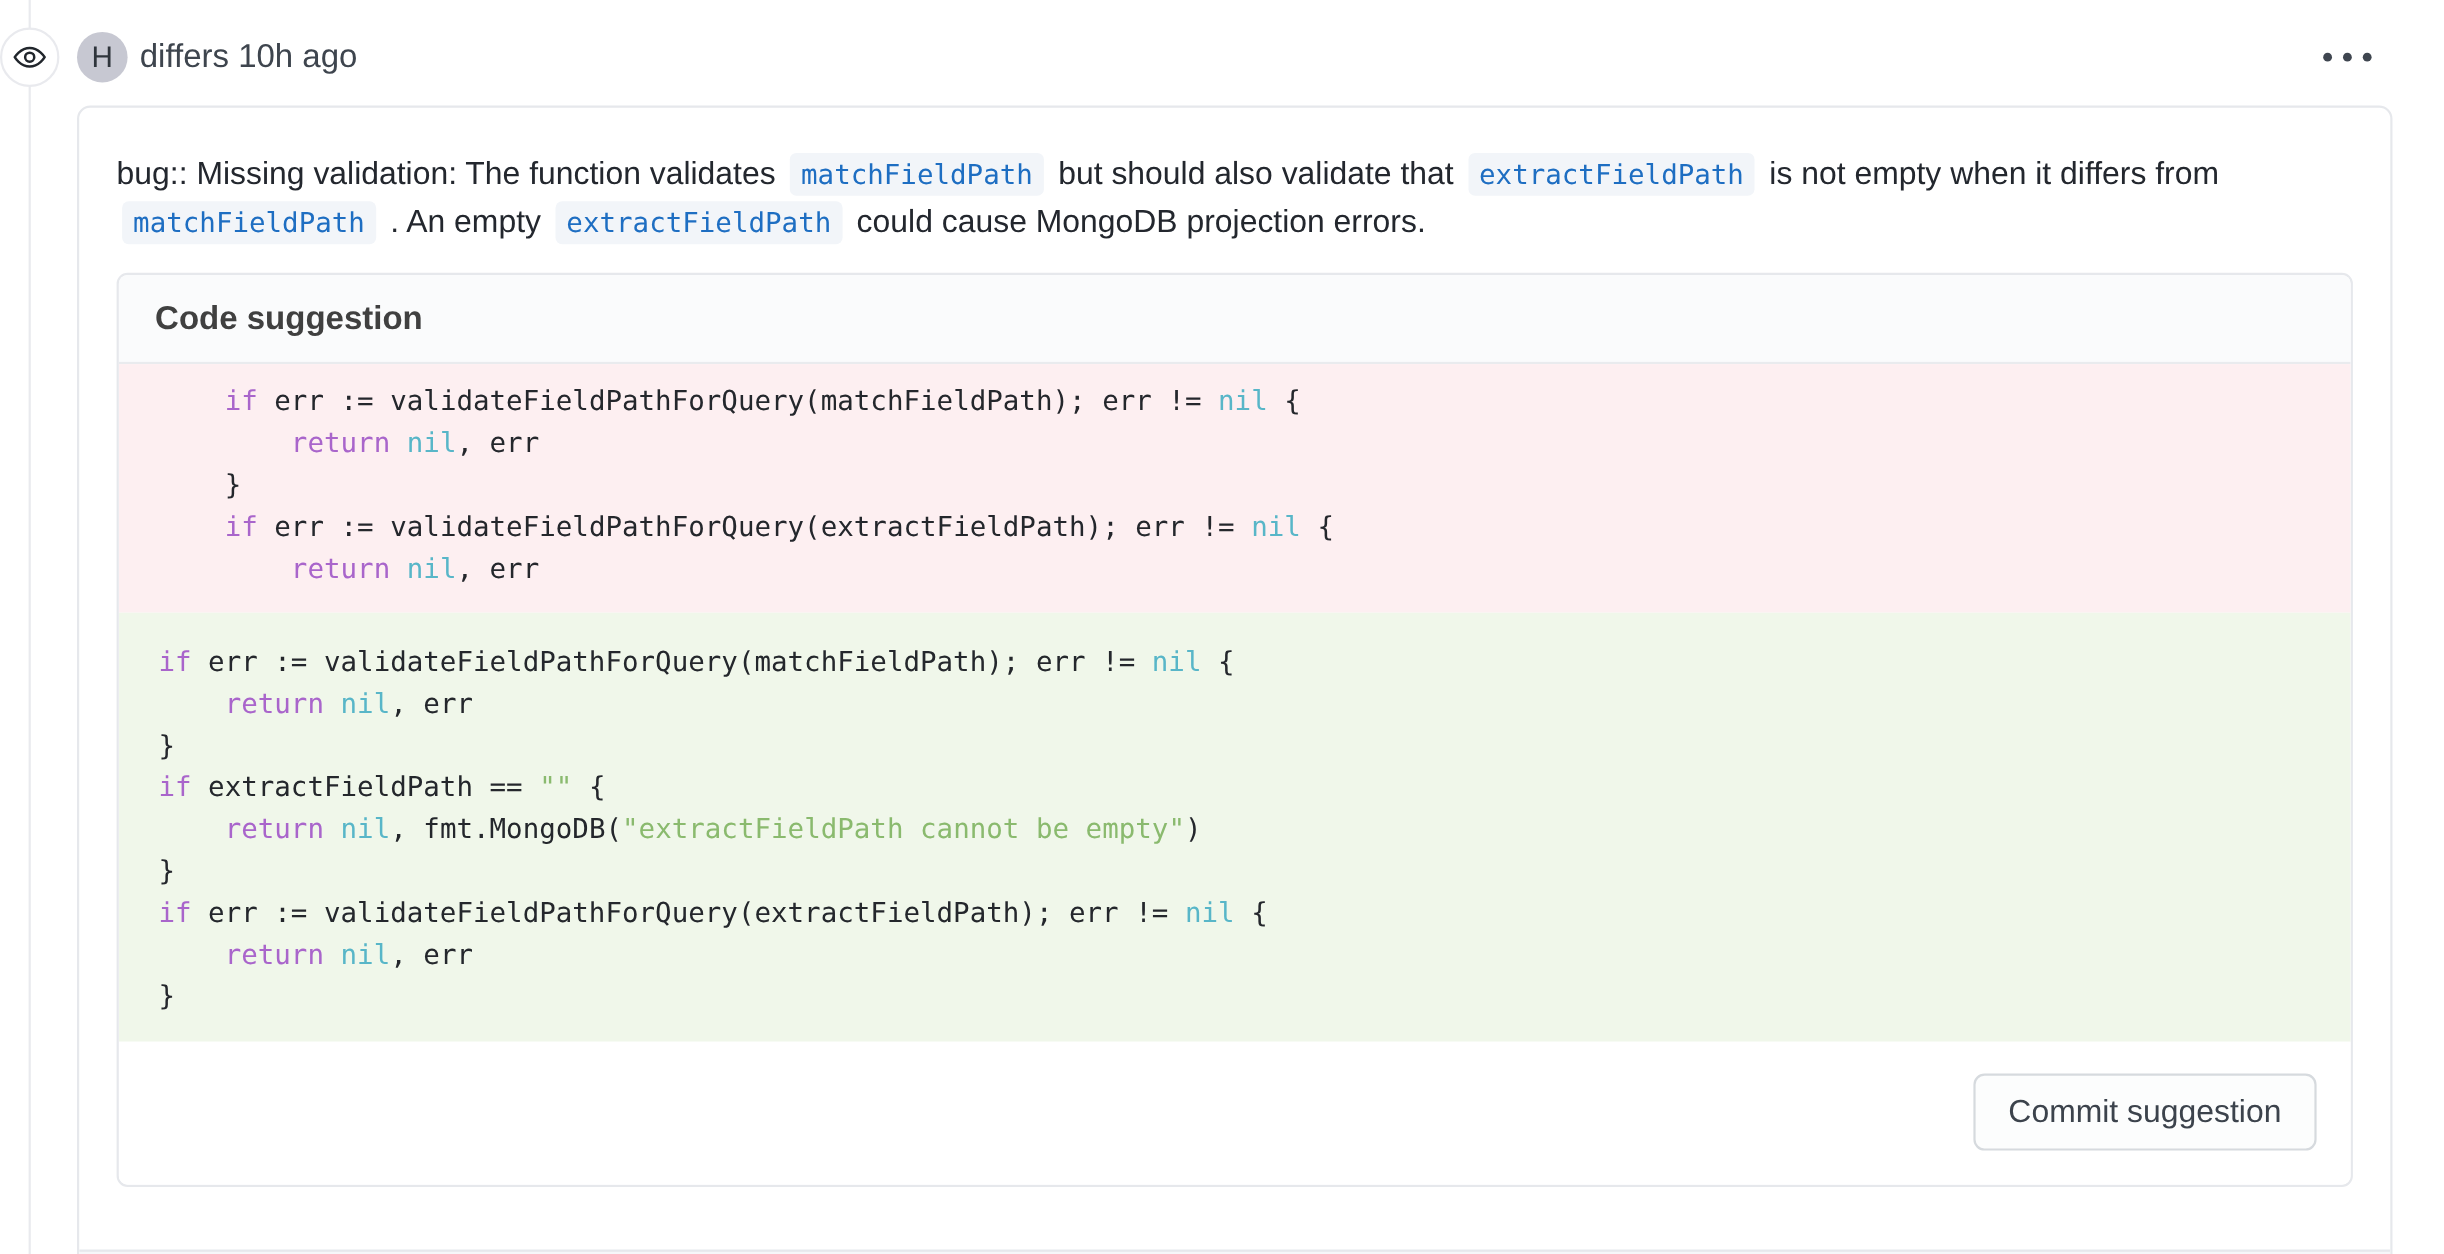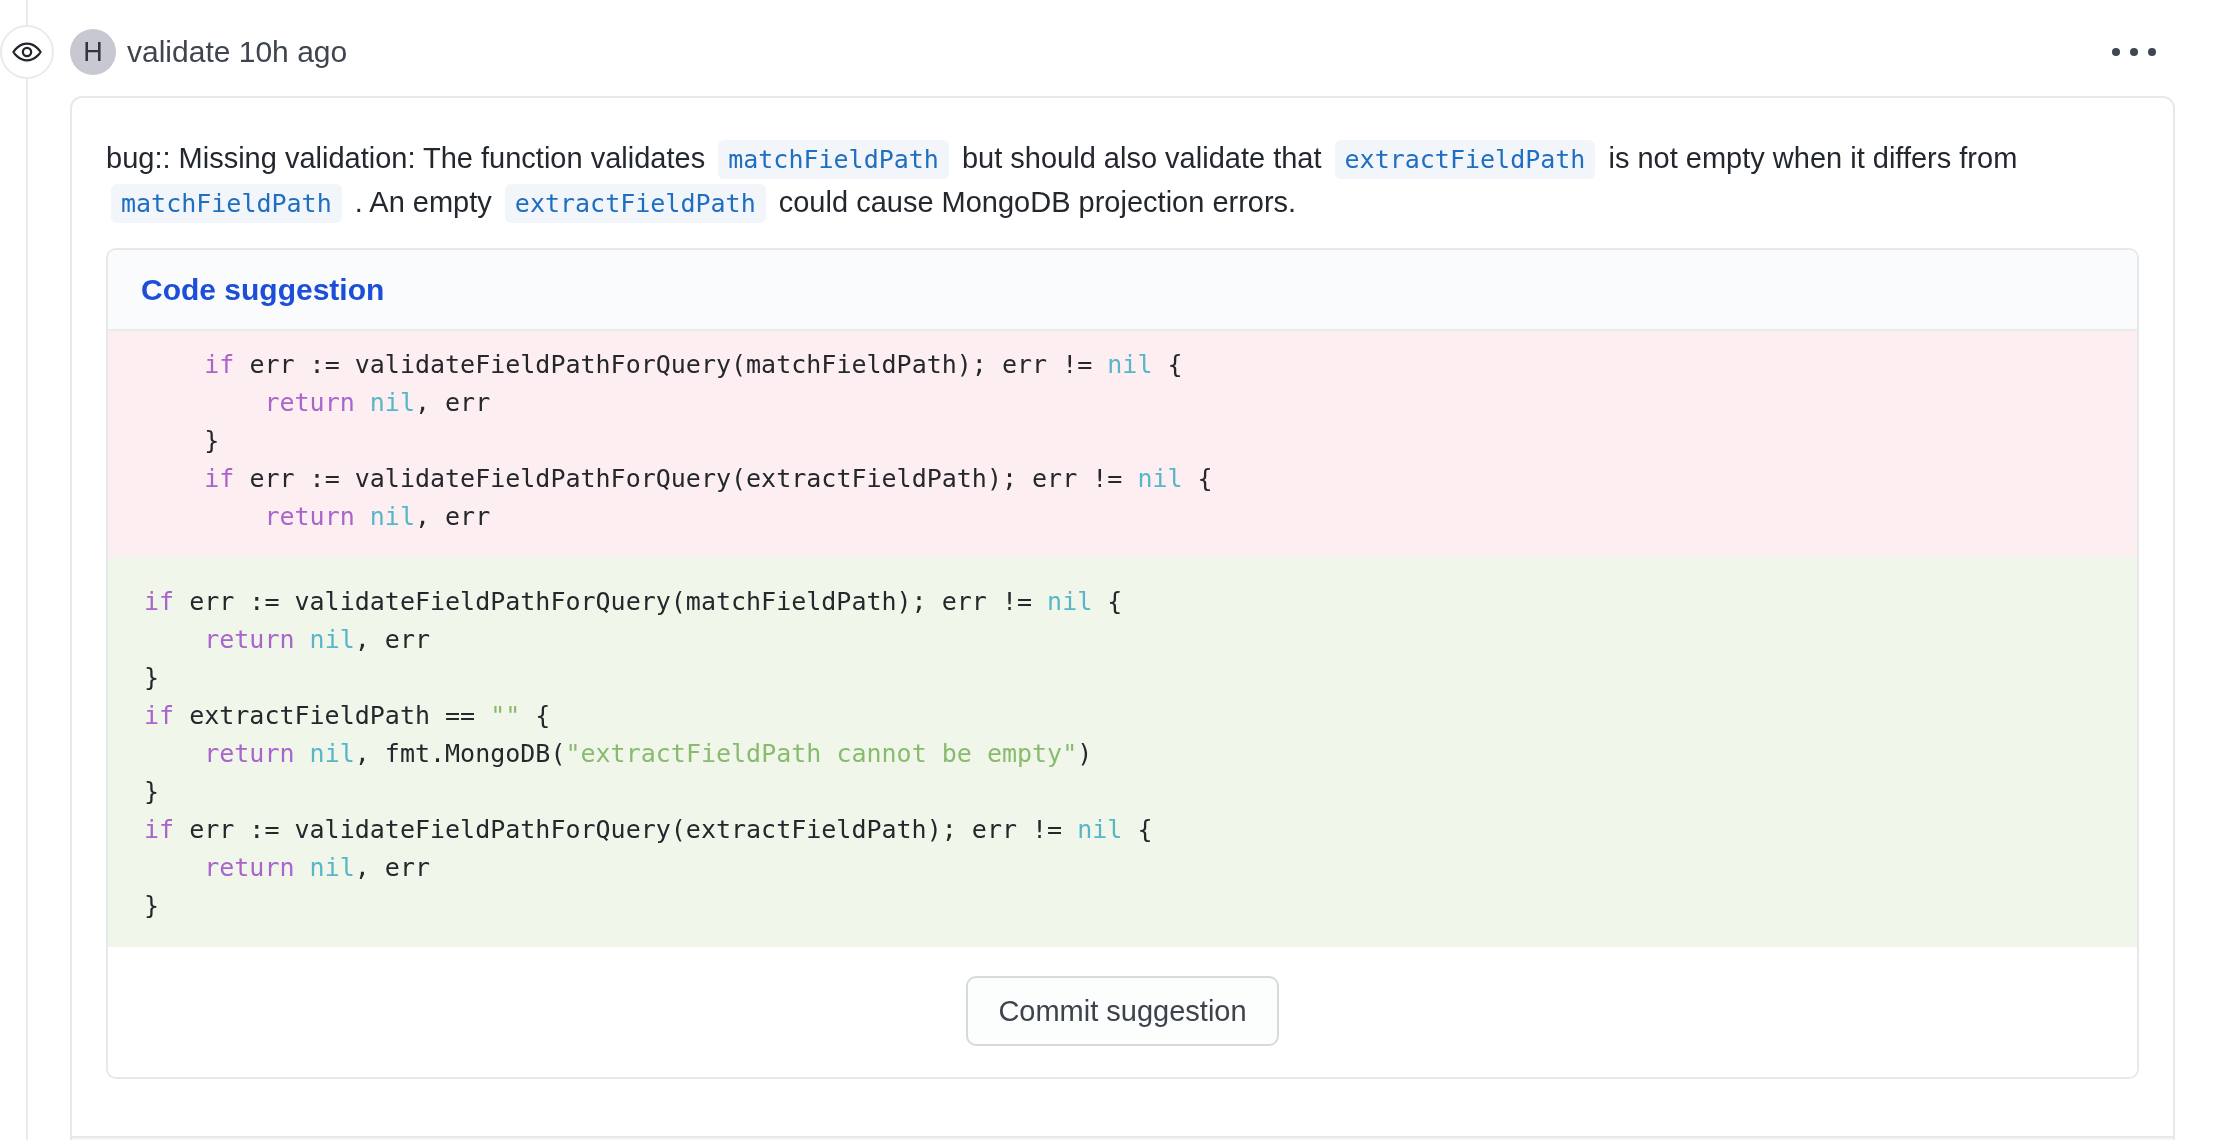--- a/index.html
+++ b/index.html
@@ -41,32 +41,32 @@
   .comment-body{flex:1;padding:38px 34px 0 34px;border-radius:18px;}
   .comment-text{font-size:29px;line-height:44px;color:#23272e;}
   .chip{font-family:"DejaVu Sans Mono", monospace;font-size:25px;line-height:1;
     color:var(--inline-code-text);background:var(--inline-code-bg);
     padding:5px 10px;border-radius:6px;margin:0 5px;white-space:nowrap;}
 
   
   .suggestion-card{margin-top:24px;border:2px solid var(--card-border);border-radius:10px;overflow:hidden;
     background:#ffffff;}
   .suggestion-header{height:81px;background:#fafbfc;border-bottom:2px solid #e9ebee;
-    display:flex;align-items:center;padding-left:33px;font-size:30px;font-weight:600;color:#1d4ed8;}
+    display:flex;align-items:center;padding-left:33px;font-size:30px;font-weight:600;color:#404040;}
   .code-block{font-family:"DejaVu Sans Mono", monospace;font-size:25px;line-height:38px;
     color:var(--code-text);}
   .code-line{white-space:pre;}
   .code-block.deleted{background:var(--deletion-bg);padding:15px 36px 21px 36px;}
   .code-block.added{background:var(--addition-bg);padding:26px 36px 22px 36px;}
   .tok-kw{color:var(--keyword);}
   .tok-ty{color:var(--builtin);margin-top:25px;}
   .tok-str{color:var(--string-literal);}
   .tok-pl{color:var(--code-text);}
 
-  .suggestion-footer{display:flex;justify-content:center;gap:26px;padding:29px 31px 31px 31px;background:#ffffff;}
+  .suggestion-footer{display:flex;justify-content:flex-end;gap:26px;padding:29px 31px 31px 31px;background:#ffffff;}
   .sg-btn{height:70px;padding:0 30px;border:2px solid #d6dade;border-radius:10px;background:#fcfdfd;
     font-family:"Liberation Sans", sans-serif;font-size:29px;color:#3c434c;cursor:pointer;}
 
   
   .comment-footer{height:18px;background:#f6f7f9;border-top:2px solid var(--card-border);}
 </style>
 </head>
 <body>
 
 <div class="page">
@@ -75,21 +75,21 @@
 
   <div class="eye-badge">
     <svg width="32" height="32" viewBox="0 0 24 24" fill="none" stroke="#21262c" stroke-width="1.7" stroke-linejoin="round">
       <path d="M1.8 12s3.7-6.3 10.2-6.3S22.2 12 22.2 12s-3.7 6.3-10.2 6.3S1.8 12 1.8 12z"></path>
       <circle cx="12" cy="12" r="3.1"></circle>
     </svg>
   </div>
 
   <div class="header-row">
     <div class="avatar">H</div>
-    <span class="action">validate 10h ago</span>
+    <span class="action">differs 10h ago</span>
   </div>
 
   <button class="kebab" aria-label="more options">
     <i></i>
     <i></i>
     <i></i>
   </button>
 
   <section class="comment-card">
     <div class="comment-body">

